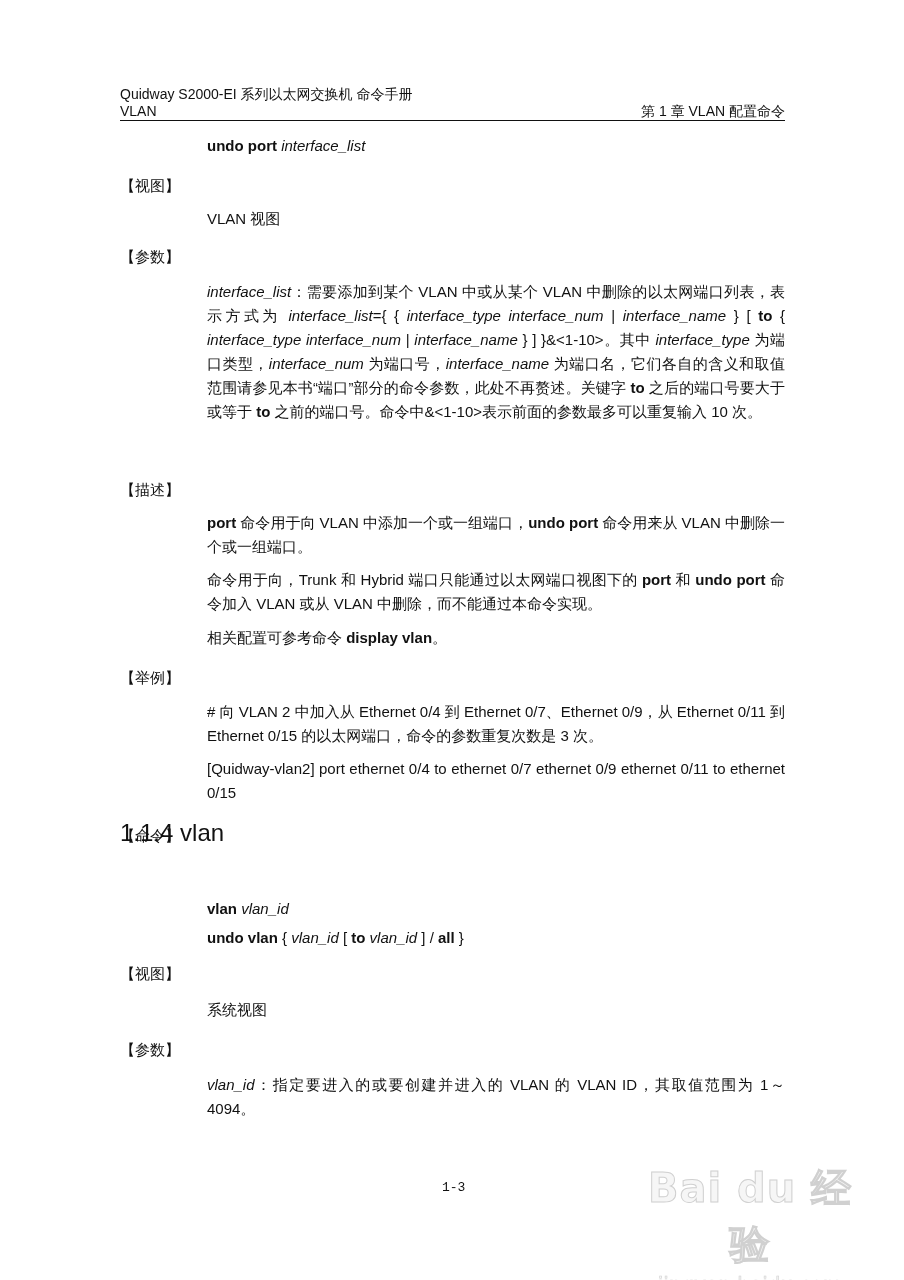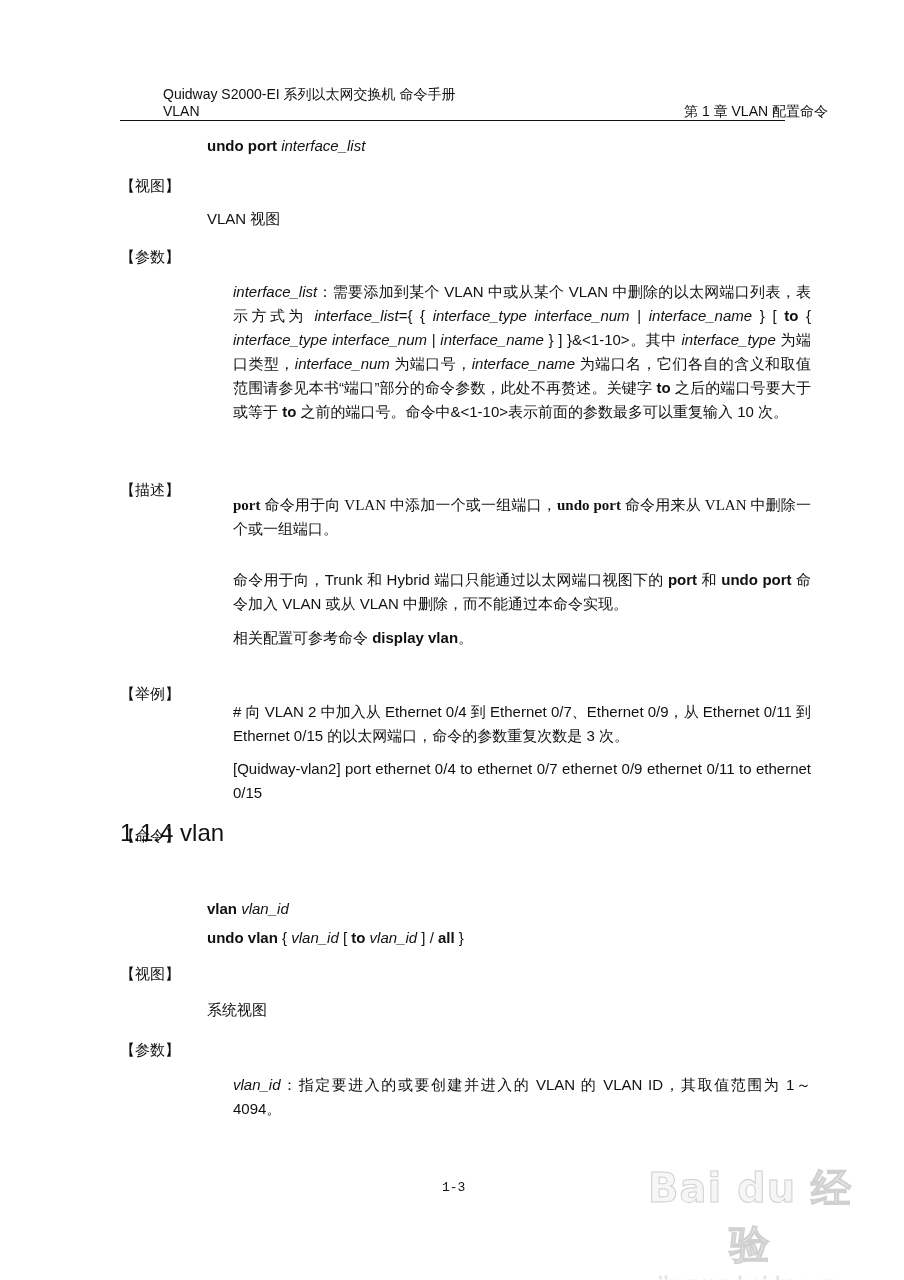--- a/index.html
+++ b/index.html
@@ -3,33 +3,33 @@
 <meta charset="utf-8">
 <style>
   html, body { margin: 0; padding: 0; background: #ffffff; }
   body {
     width: 904px; height: 1280px; position: relative; overflow: hidden;
     font-family: "Liberation Sans", "DejaVu Sans", sans-serif;
     color: #111;
   }
   .page-header {
     position: absolute; left: 120px; top: 86px; width: 665px;
-    font-size: 14px; line-height: 17px; margin-left: 43px;
+    font-size: 14px; line-height: 17px;
   }
   .header-rule {
     position: absolute; left: 120px; top: 120px; width: 665px; height: 0;
     border-top: 1.5px solid #111;
   }
   .header-right { position: absolute; right: 0; top: 17px; }
   .row { position: absolute; font-size: 15px; line-height: 20px; white-space: nowrap; }
   .label { left: 120px; }
   .indent { left: 207px; }
   .para {
     position: absolute; left: 207px; width: 578px;
-    font-size: 15px; line-height: 24px; text-align: justify; margin-left: 26px;
+    font-size: 15px; line-height: 24px; text-align: justify;
   }
   .b { font-weight: bold; }
   .i { font-style: italic; }
   .section-title {
     position: absolute; left: 120px; top: 822px; font-size: 24px; line-height: 22px;
   }
   .page-number {
     position: absolute; left: 442px; top: 1180px; font-size: 13px; font-family: Liberation Mono, monospace;
   }
   .watermark {
@@ -57,31 +57,31 @@
 
 <div class="row label" style="top:176px;">【视图】</div>
 <div class="row indent" style="top:209px;">VLAN 视图</div>
 
 <div class="row label" style="top:247px;">【参数】</div>
 <div class="para" style="top:280px;">
   <span class="i">interface_list</span><span>：需要添加到某个 VLAN 中或从某个 VLAN 中删除的以太网端口列表，表示方式为 </span><span class="i">interface_list</span><span>={ { </span><span class="i">interface_type interface_num</span><span> | </span><span class="i">interface_name</span><span> } [ </span><span class="b">to</span><span> { </span><span class="i">interface_type interface_num</span><span> | </span><span class="i">interface_name</span><span> } ] }&amp;&lt;1-10&gt;。其中 </span><span class="i">interface_type</span><span> 为端口类型，</span><span class="i">interface_num</span><span> 为端口号，</span><span class="i">interface_name</span><span> 为端口名，它们各自的含义和取值范围请参见本书“端口”部分的命令参数，此处不再赘述。关键字 </span><span class="b">to</span><span> 之后的端口号要大于或等于 </span><span class="b">to</span><span> 之前的端口号。命令中&amp;&lt;1-10&gt;表示前面的参数最多可以重复输入 10 次。</span>
 </div>
 
 <div class="row label" style="top:480px;">【描述】</div>
-<div class="para" style="top:493px;font-family:Liberation Serif, serif;">
+<div class="para" style="top:511px;">
   <span class="b">port</span><span> 命令用于向 VLAN 中添加一个或一组端口，</span><span class="b">undo port</span><span> 命令用来从 VLAN 中删除一个或一组端口。</span>
 </div>
 <div class="para" style="top:568px;">
   <span>命令用于向，Trunk 和 Hybrid 端口只能通过以太网端口视图下的 </span><span class="b">port</span><span> 和 </span><span class="b">undo port</span><span> 命令加入 VLAN 或从 VLAN 中删除，而不能通过本命令实现。</span>
 </div>
 <div class="para" style="top:626px;">
   <span>相关配置可参考命令 </span><span class="b">display vlan</span><span>。</span>
 </div>
 
-<div class="row label" style="top:668px;margin-top:16px;">【举例】</div>
+<div class="row label" style="top:668px;">【举例】</div>
 <div class="para" style="top:700px;"># 向 VLAN 2 中加入从 Ethernet 0/4 到 Ethernet 0/7、Ethernet 0/9，从 Ethernet 0/11 到 Ethernet 0/15 的以太网端口，命令的参数重复次数是 3 次。</div>
 <div class="para" style="top:757px;">[Quidway-vlan2] port ethernet 0/4 to ethernet 0/7 ethernet 0/9 ethernet 0/11 to ethernet 0/15</div>
 
 <div class="section-title">1.1.4  vlan</div>
 
 <div class="row label" style="top:826px;">【命令】</div>
 <div class="row indent" style="top:899px;">
   <span class="b">vlan</span><span class="i"> vlan_id</span>
 </div>
 <div class="row indent" style="top:928px;">

